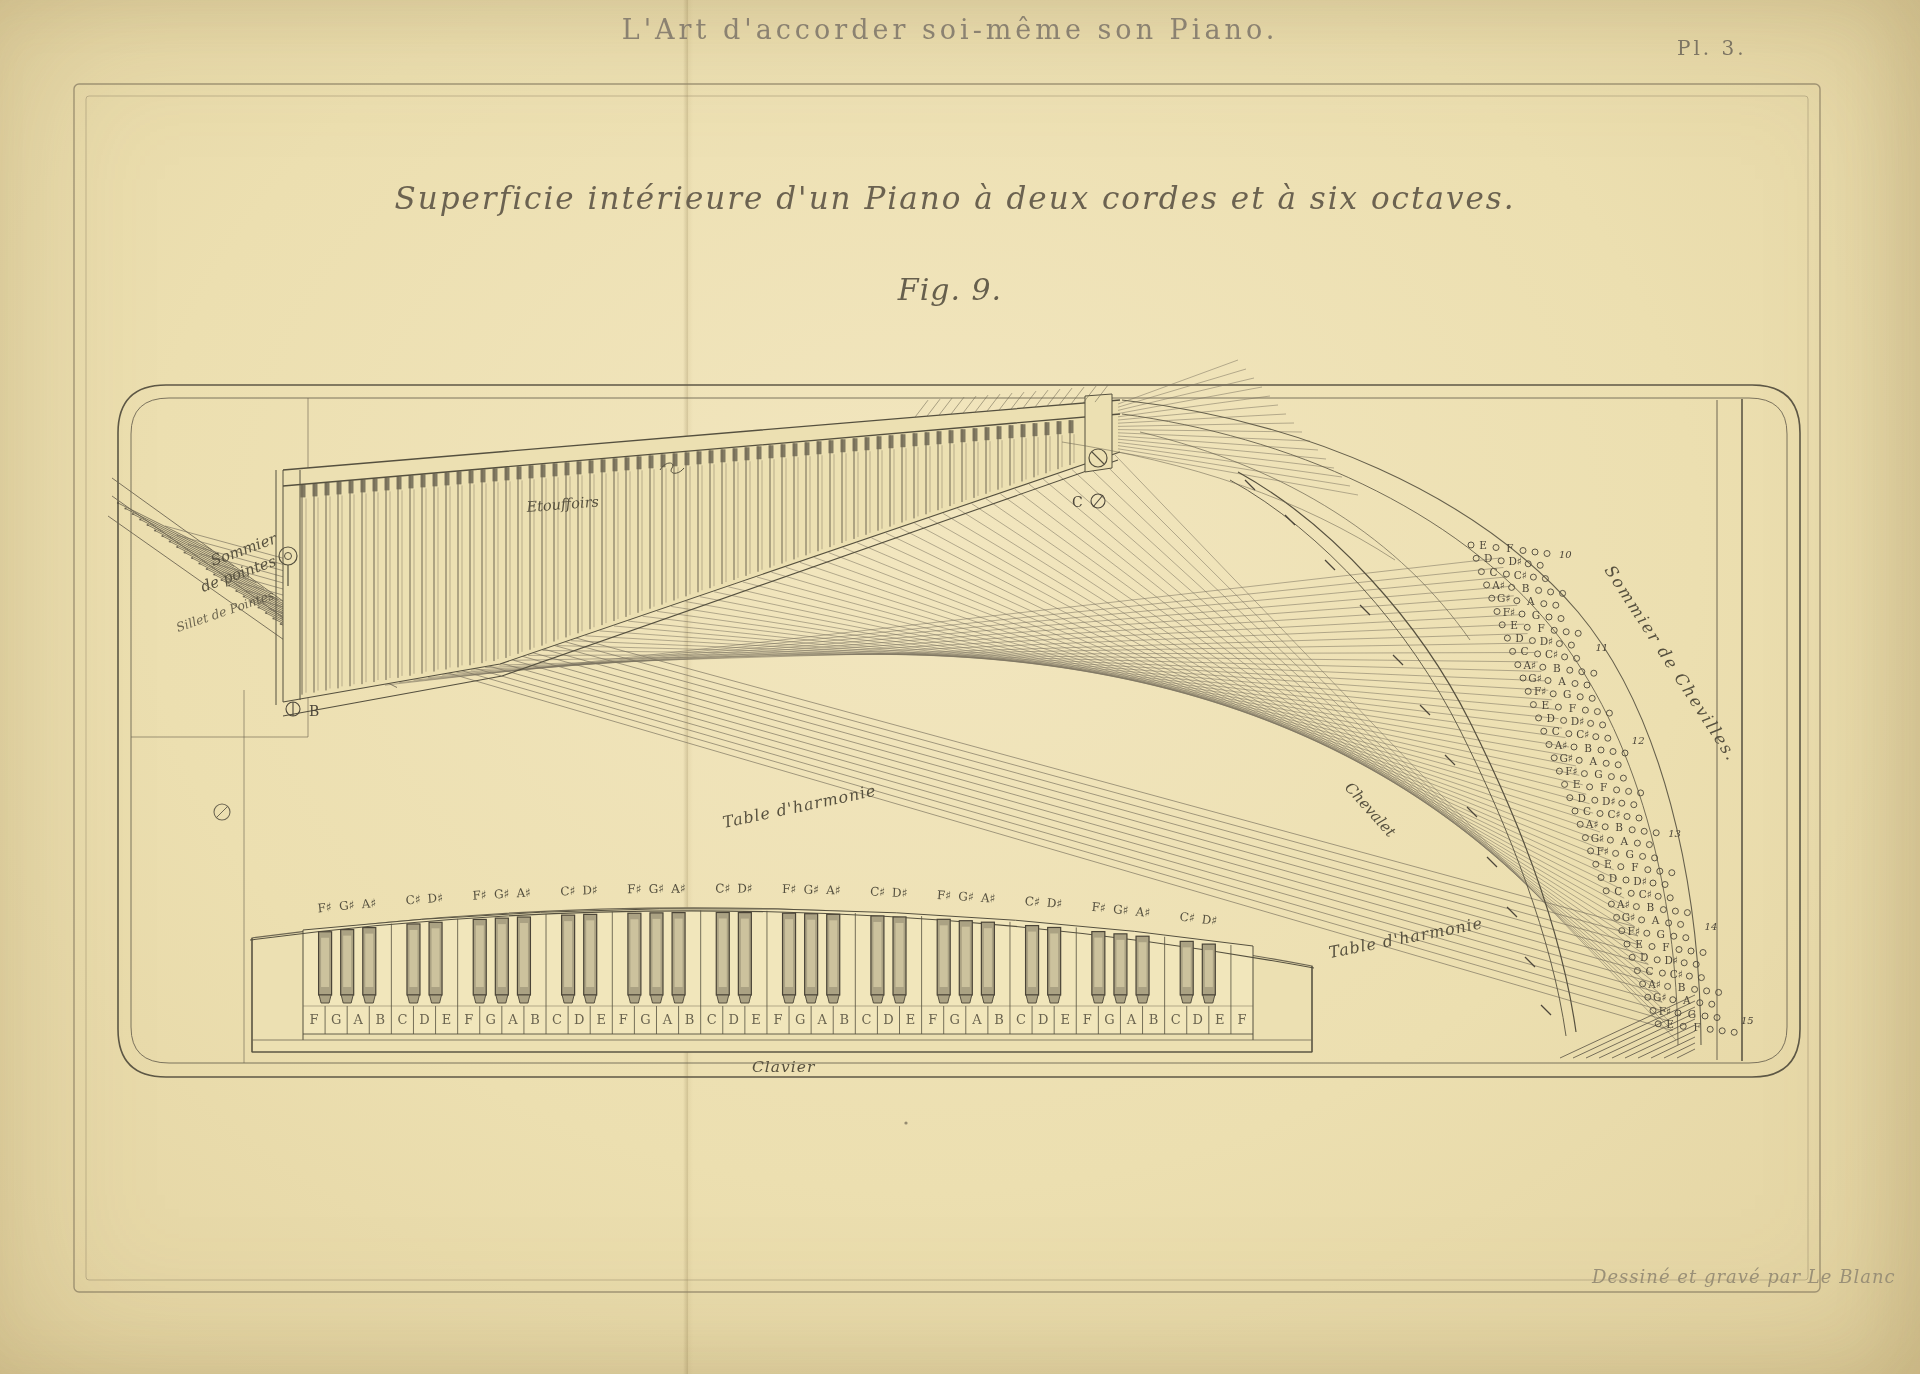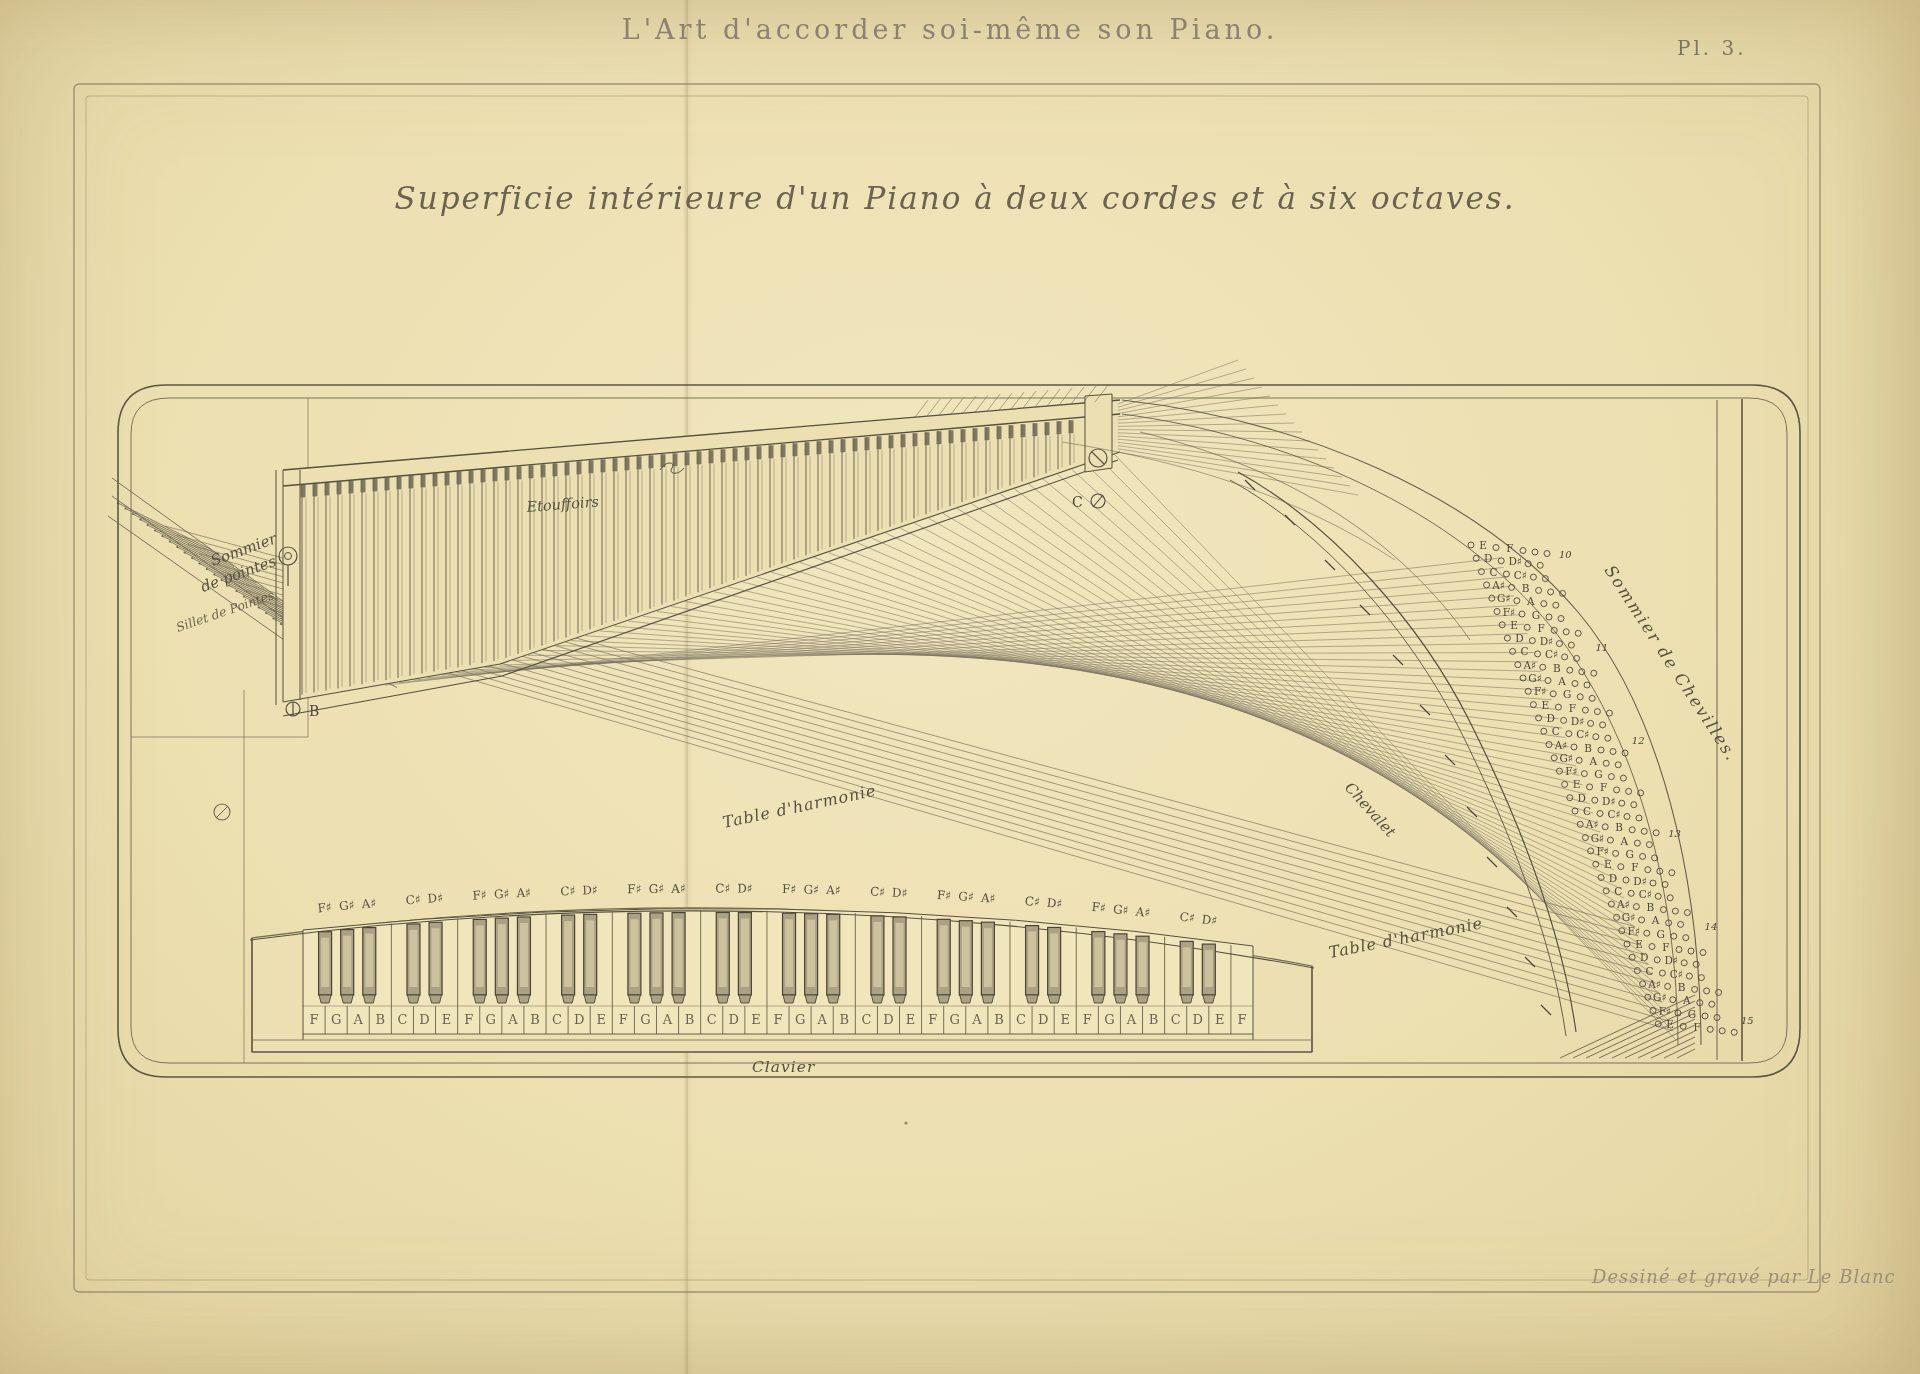--- a/index.html
+++ b/index.html
@@ -39,20 +39,21 @@
 </head>
 <body>
 
 <div class="page">
 
   <div class="crease"></div>
 
   <div class="t-header">L'Art d'accorder soi-même son Piano.</div>
   <div class="t-plate">Pl. 3.</div>
   <div class="t-subtitle">Superficie intérieure d'un Piano à deux cordes et à six octaves.</div>
+  <div class="t-fig">Fig. 9.</div>
   <div class="t-credit">Dessiné et gravé par Le Blanc</div>
 
   <svg id="plate" width="1920" height="1374" viewBox="0 0 1920 1374" style="position:absolute;top:0;left:0;">
 
     <rect x="74" y="84" width="1746" height="1208" rx="5" fill="none" stroke="#8f8266" stroke-width="1.4" opacity="0.8"></rect>
     <rect x="86" y="96" width="1722" height="1184" rx="3" fill="none" stroke="#8f8266" stroke-width="0.8" opacity="0.6"></rect>
 
     <path d="M 166,385 H 1752 Q 1800,385 1800,433 V 1029 Q 1800,1077 1752,1077 H 166 Q 118,1077 118,1029 V 433 Q 118,385 166,385 Z" fill="none" stroke="#5d5745" stroke-width="1.6"></path>
     <path d="M 169,398 H 1749 Q 1787,398 1787,434 V 1027 Q 1787,1063 1749,1063 H 169 Q 131,1063 131,1027 V 434 Q 131,398 169,398 Z" fill="none" stroke="#6e6753" stroke-width="0.9"></path>
     <line x1="1717" y1="400" x2="1717" y2="1060" stroke="#6e6753" stroke-width="1"></line>

